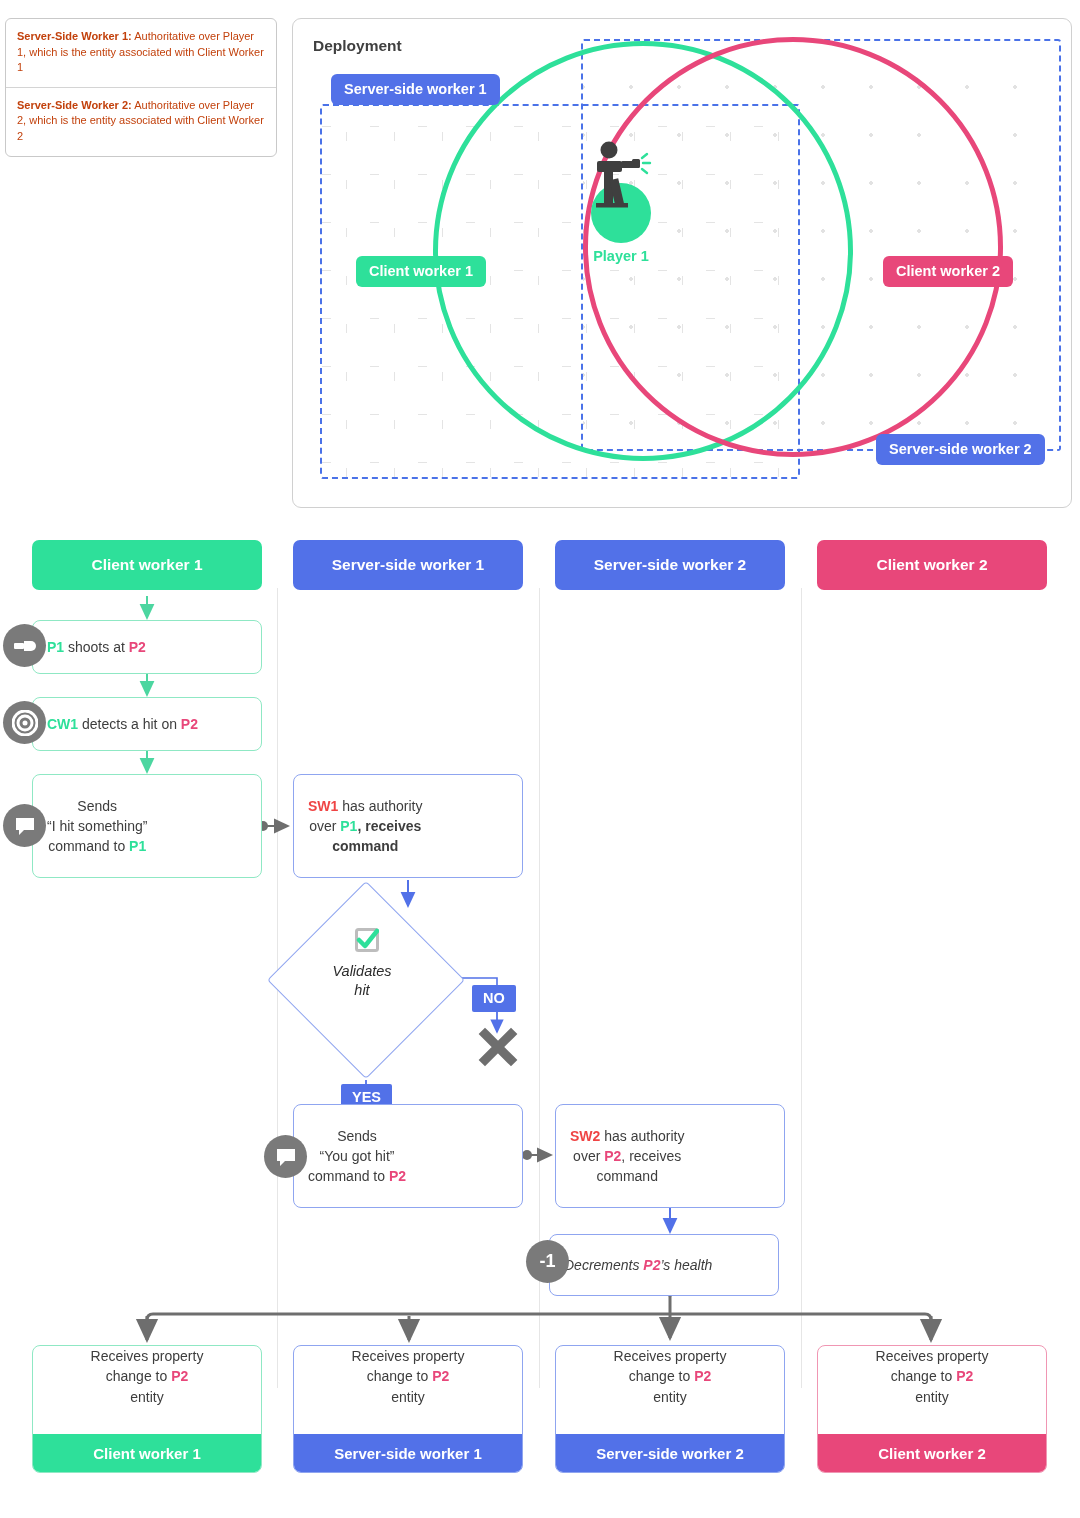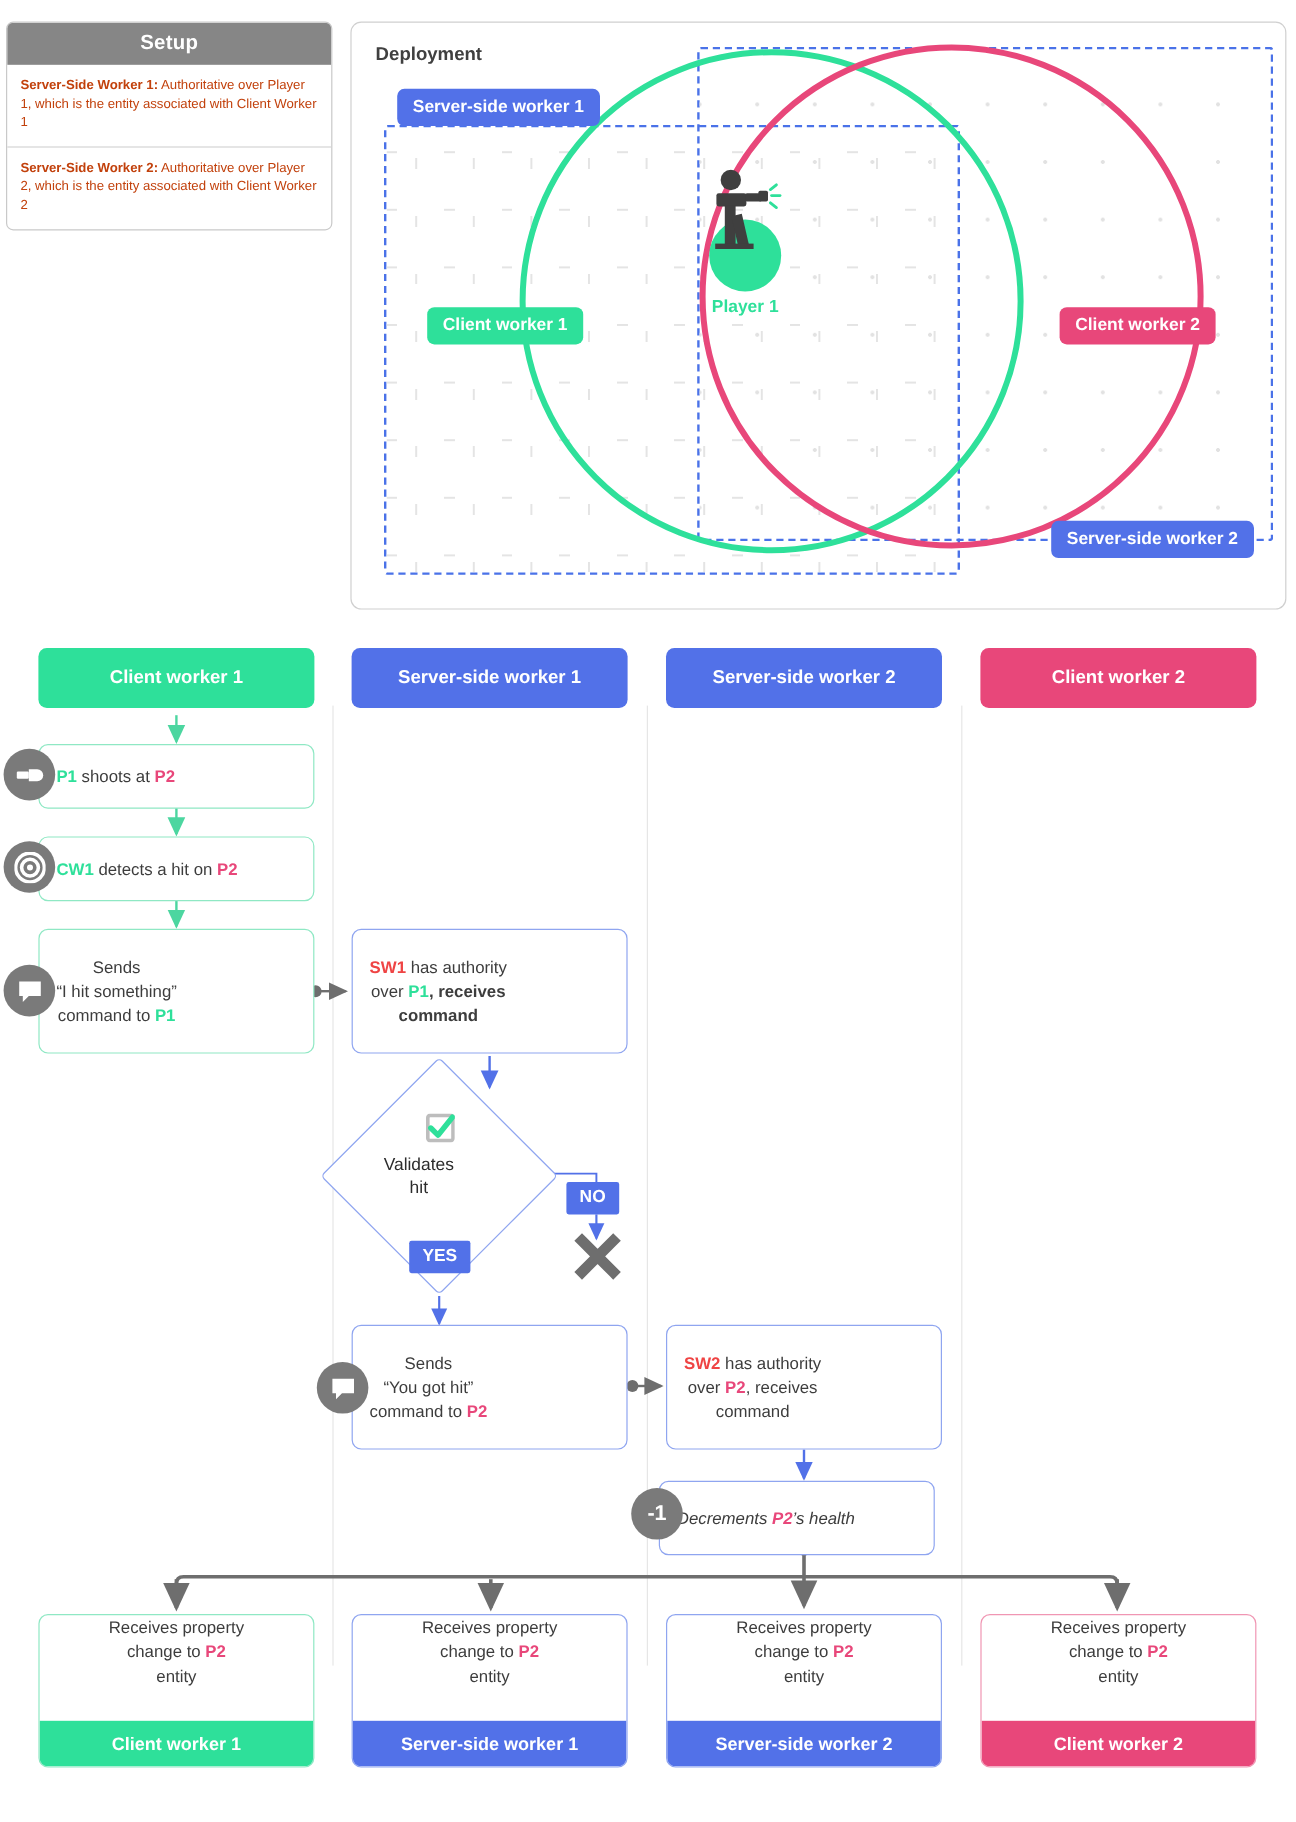--- a/index.html
+++ b/index.html
@@ -159,21 +159,20 @@
   .bn-green { border: 1.6px solid #8fe8c4; }
   .bn-blue  { border: 1.6px solid #8fa5f0; }
   .bn-pink  { border: 1.6px solid #f096b3; }
 
   svg.overlay { position: absolute; left: 0; top: 0; pointer-events: none; }
 </style>
 </head>
 <body>
 
 <div id="setup-box">
-  <div id="setup-header">Setup</div>
   <div class="setup-row">
     <span class="b">Server-Side Worker 1:</span><span> Authoritative over Player 1, which is the entity associated with Client Worker 1</span>
   </div>
   <div class="setup-row">
     <span class="b">Server-Side Worker 2:</span><span> Authoritative over Player 2, which is the entity associated with Client Worker 2</span>
   </div>
 </div>
 
 <div id="deployment">
   <div id="deployment-title">Deployment</div>
@@ -310,26 +309,26 @@
   </span>
 </div>
 
 <div class="diamond" style="left:296px; top:910px;"></div>
 <div style="position:absolute; left:355px; top:928px;">
   <svg width="24" height="24" viewBox="0 0 24 24">
       <rect x="1.5" y="1.5" width="21" height="21" rx="2" fill="#fff" stroke="#bdbdbd" stroke-width="3"></rect>
       <path d="M4 12 L10 18 L22 3" fill="none" stroke="#2ee09a" stroke-width="4.5" stroke-linecap="round" stroke-linejoin="round"></path>
     </svg>
 </div>
-<div class="diamond-label" style="left:279px; top:962px;">
+<div class="diamond-label" style="left:292px; top:962px;font-style:italic;">
   <span>Validates</span><br>
   <span>hit</span>
 </div>
 
-<div class="yn-badge" style="left:341px; top:1034px;">YES</div>
+<div class="yn-badge" style="left:341px; top:1084px;">YES</div>
 <div class="yn-badge" style="left:472px; top:985px;">NO</div>
 <div style="position:absolute; left:478px; top:1027px;">
   <svg width="40" height="40" viewBox="0 0 40 40">
       <path d="M7 7 L33 33 M33 7 L7 33" stroke="#6e6e6e" stroke-width="9" stroke-linecap="square"></path>
     </svg>
 </div>
 
 <div class="node node-blue" style="left:293px; top:1104px; width:230px; height:104px;">
   <span>
     <span>Sends</span><br>

